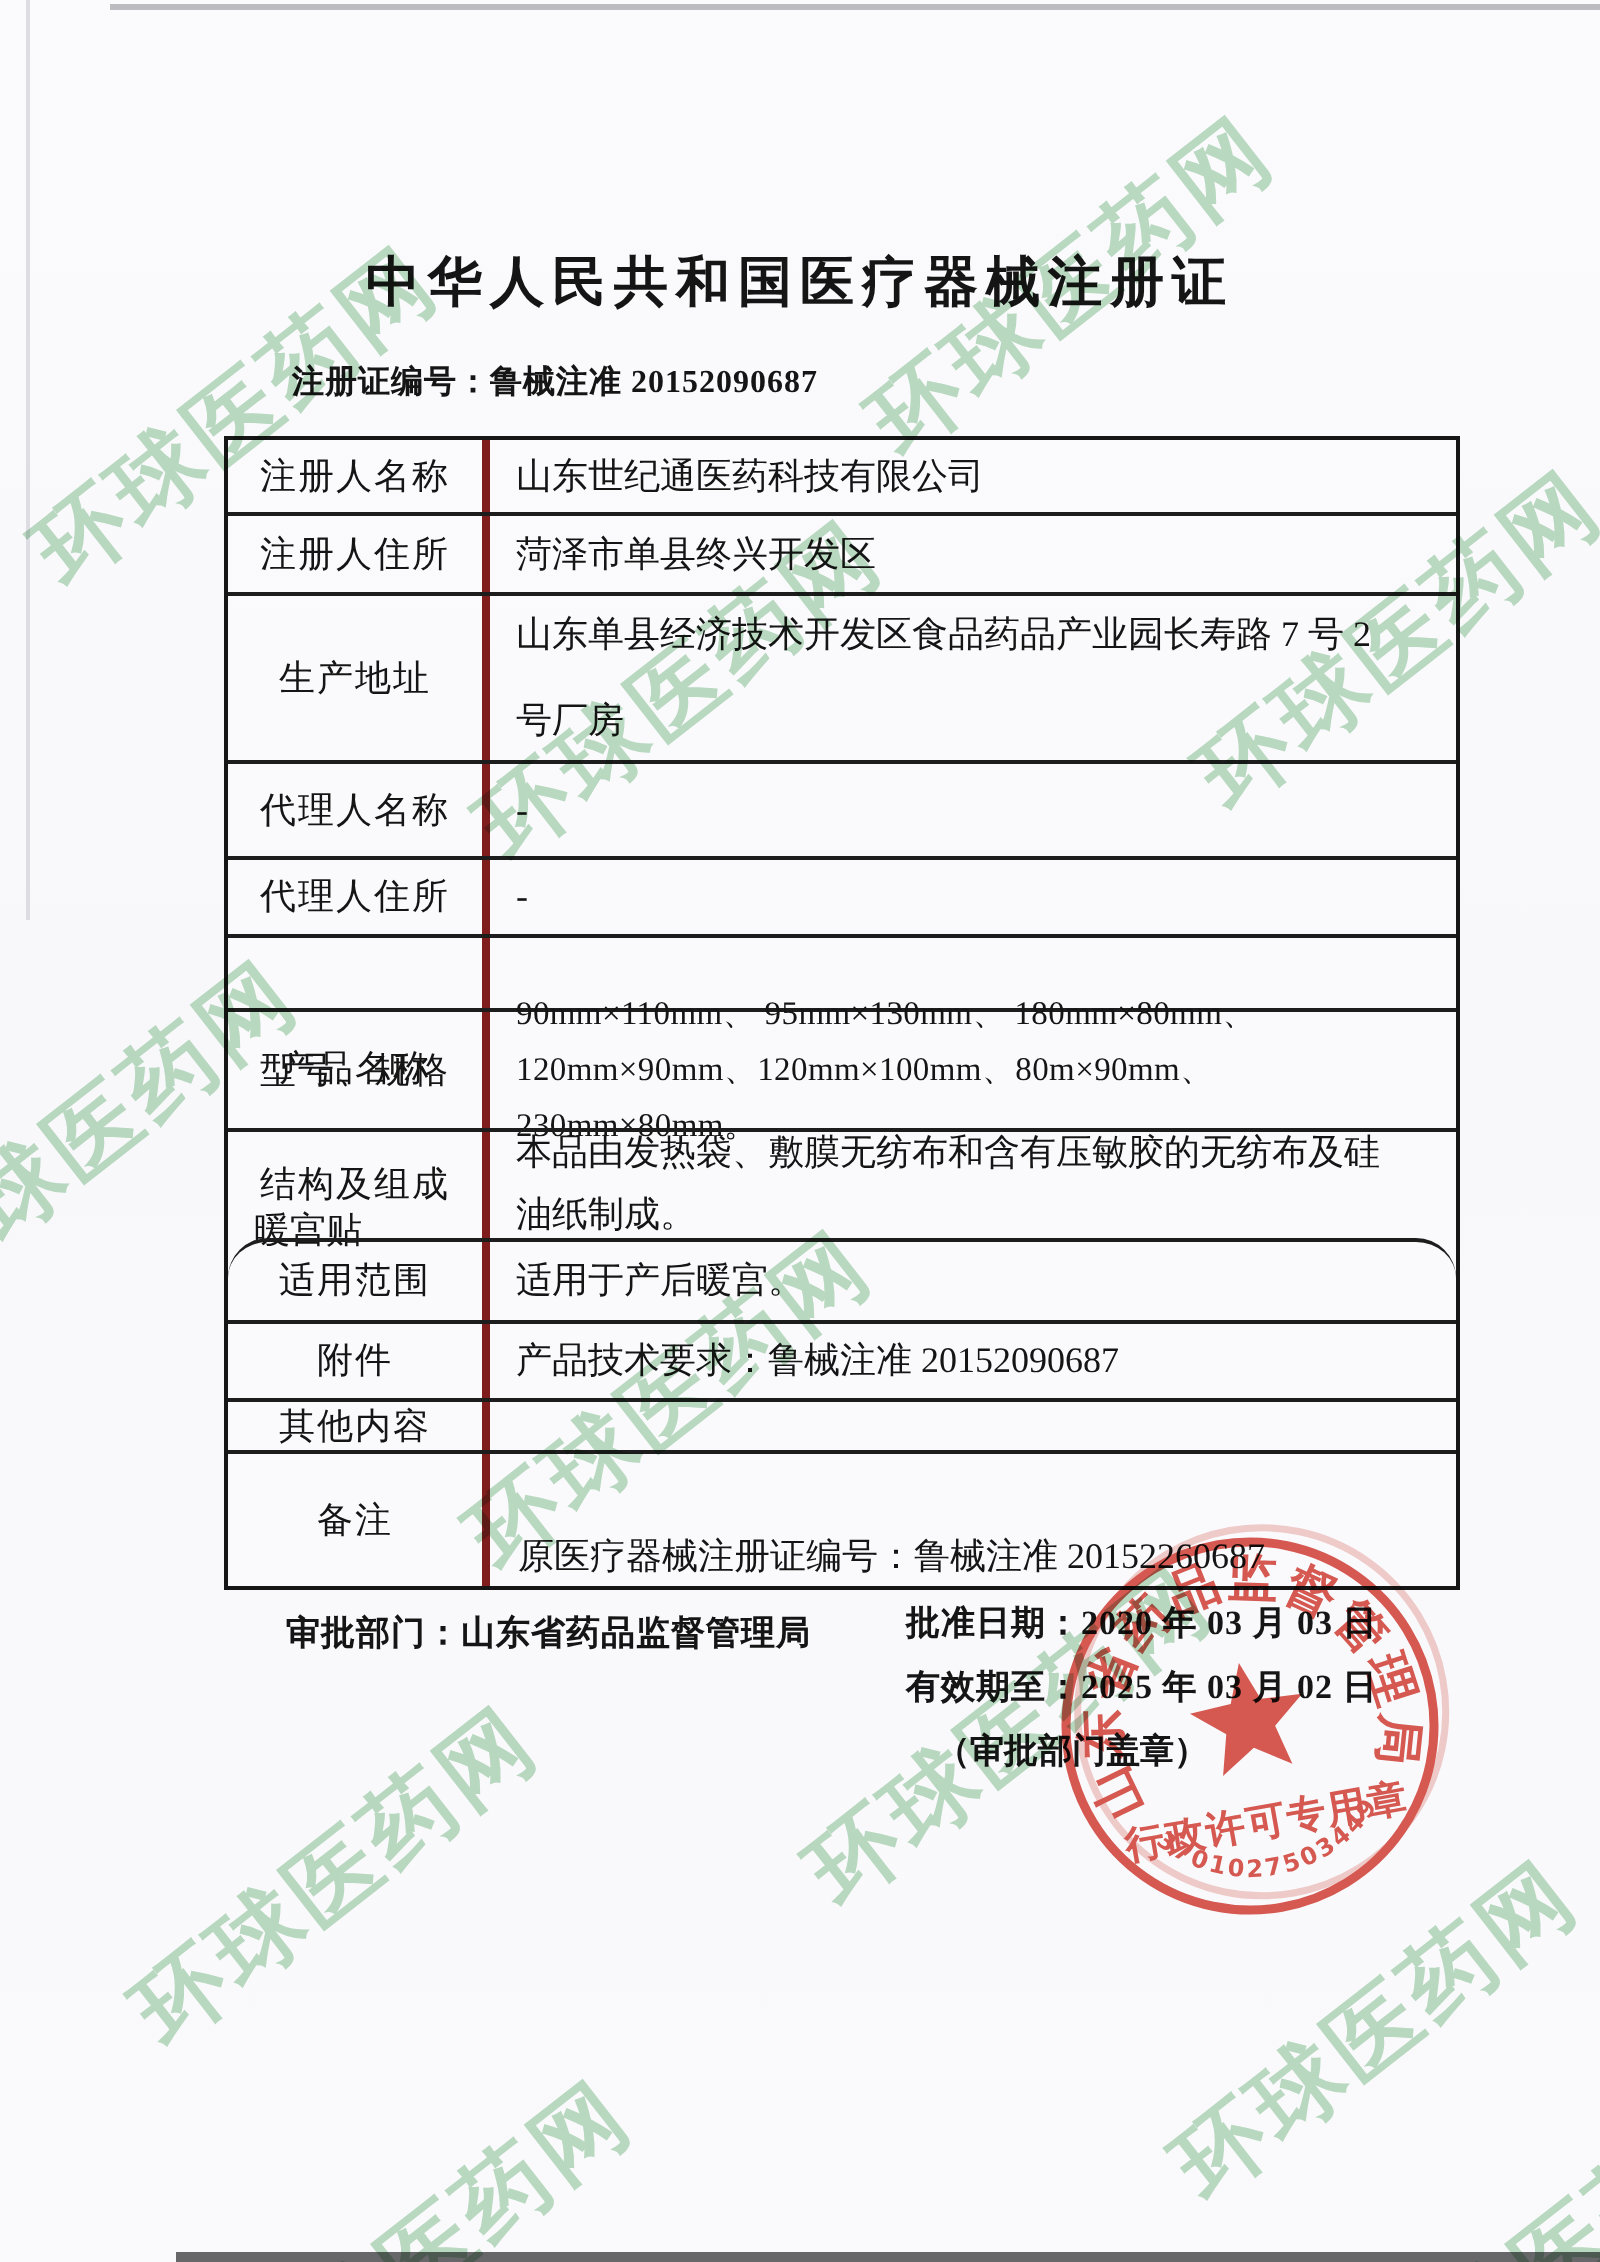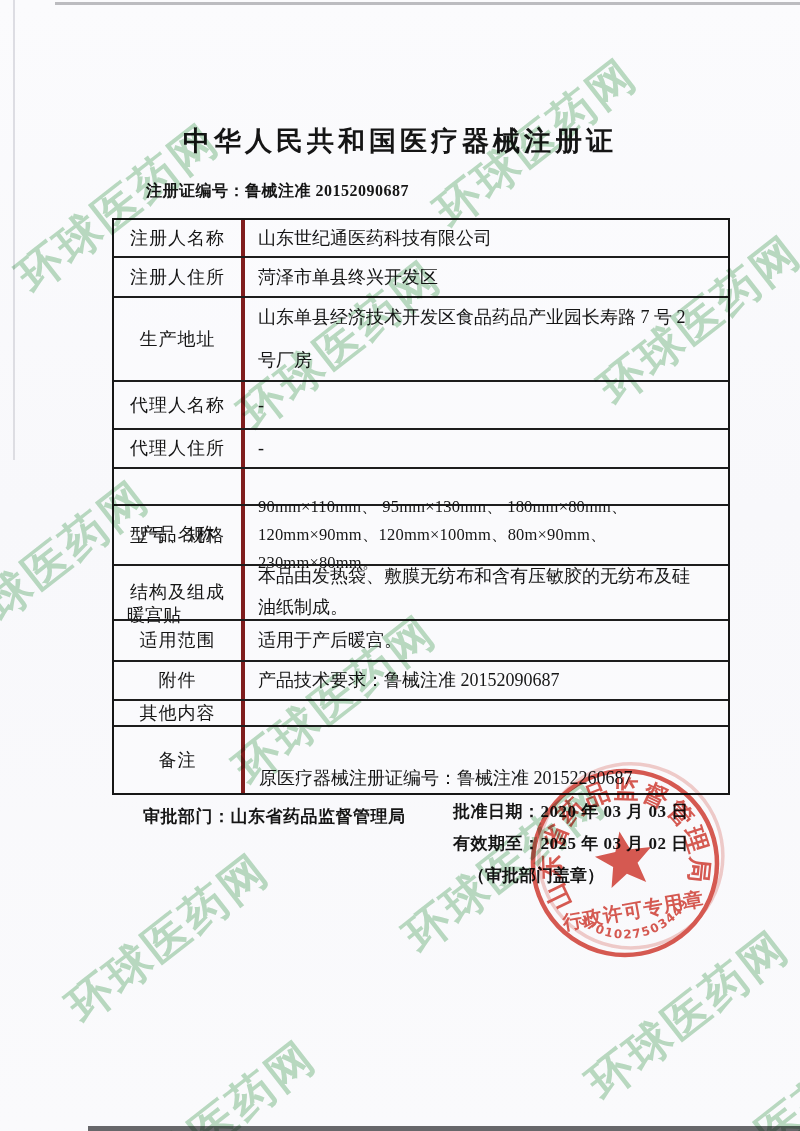--- a/index.html
+++ b/index.html
@@ -39,21 +39,21 @@
   .trow{display:flex;box-sizing:border-box;}
   .trow + .trow{border-top:2px solid #1d1d1d;}
   .trow:nth-child(1){height:40px;}
   .trow:nth-child(2){height:44px;}
   .trow:nth-child(3){height:84px;}
   .trow:nth-child(4){height:52px;}
   .trow:nth-child(5){height:43px;}
   .trow:nth-child(6){height:37px;flex-direction:column;}
   .trow:nth-child(7){height:60px;}
   .trow:nth-child(8){height:55px;}
-  .trow:nth-child(9){height:45px;}
+  .trow:nth-child(9){height:45px;border-radius:20px;}
   .trow:nth-child(10){height:43px;}
   .trow:nth-child(11){height:26px;justify-content:flex-end;}
   .trow:nth-child(12){flex:1;}
   .tlabel{
     width:131px;flex:0 0 131px;border-right:4px solid #7f1d1d;box-sizing:border-box;
     display:flex;align-items:center;justify-content:center;
     font-size:18px;letter-spacing:1px;
   }
   .tvalue{
     flex:1;display:flex;align-items:center;box-sizing:border-box;

